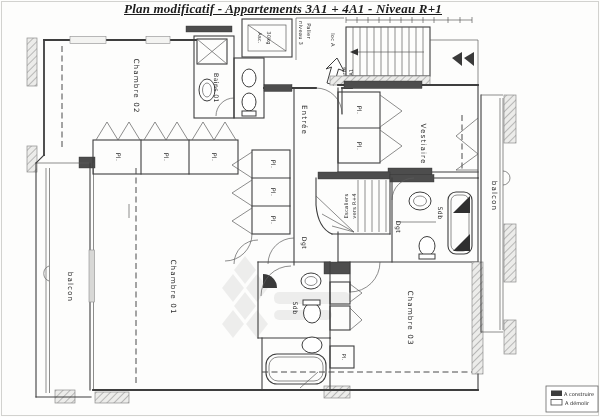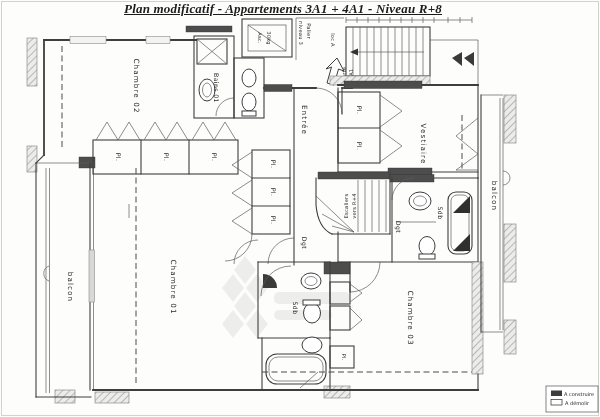--- a/index.html
+++ b/index.html
@@ -19,21 +19,21 @@
   .lbl{font-family:"DejaVu Sans",sans-serif;font-size:7.2px;fill:#2b2b2b;letter-spacing:1.1px;}
   .sm {font-family:"DejaVu Sans",sans-serif;font-size:6.2px;fill:#2b2b2b;letter-spacing:.4px;}
   .xs {font-family:"DejaVu Sans",sans-serif;font-size:5.2px;fill:#2b2b2b;letter-spacing:.2px;}
   .leg{font-family:"DejaVu Sans",sans-serif;font-size:5px;fill:#222;}
   text{text-anchor:middle;}
 </style>
 </head>
 <body>
 
 <div class="page">
-  <div class="title">Plan modificatif - Appartements 3A1 + 4A1 - Niveau R+8</div>
+  <div class="title">Plan modificatif - Appartements 3A1 + 4A1 - Niveau R+1</div>
 
   <svg width="600" height="417" viewBox="0 0 600 417">
     <defs>
       <pattern id="hatch" patternUnits="userSpaceOnUse" width="5" height="5" patternTransform="rotate(45)">
         <rect width="5" height="5" fill="#ececea"></rect>
         <line x1="0" y1="0" x2="0" y2="5" stroke="#9a9a9a" stroke-width="1.3"></line>
       </pattern>
     </defs>
 
     <rect x="1.5" y="1.5" width="597" height="414" fill="none" stroke="#d2d2cf"></rect>

